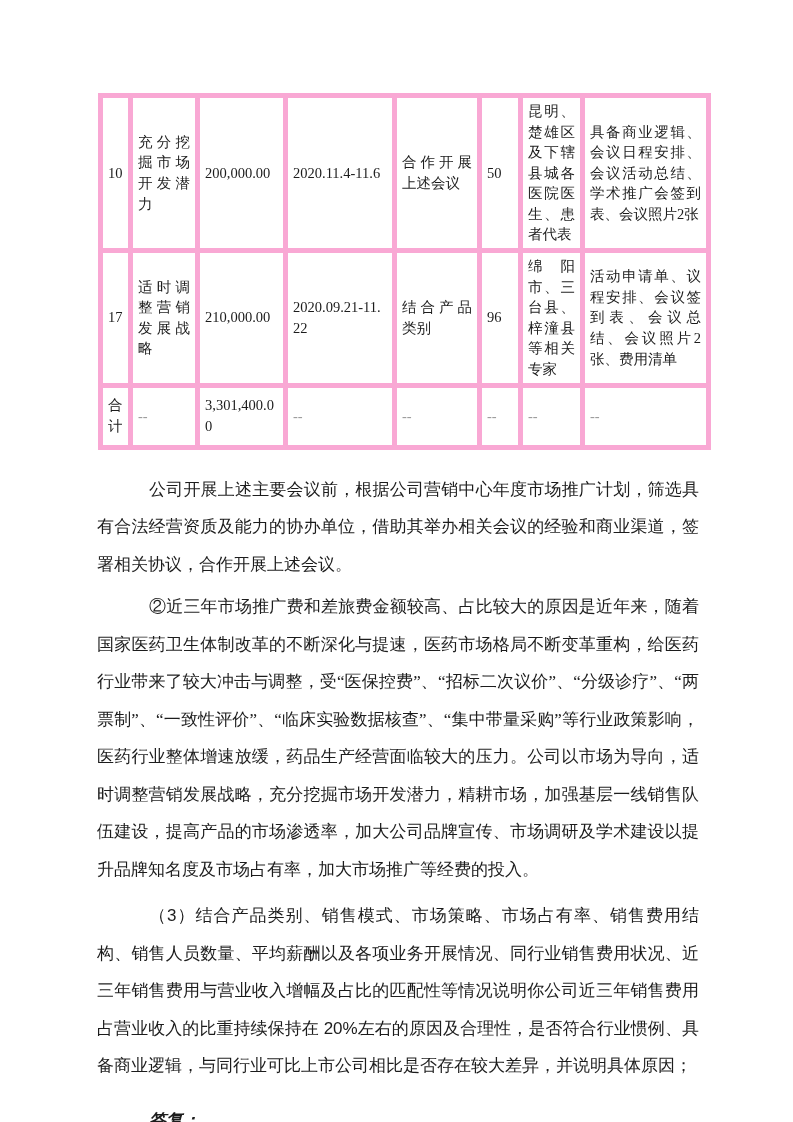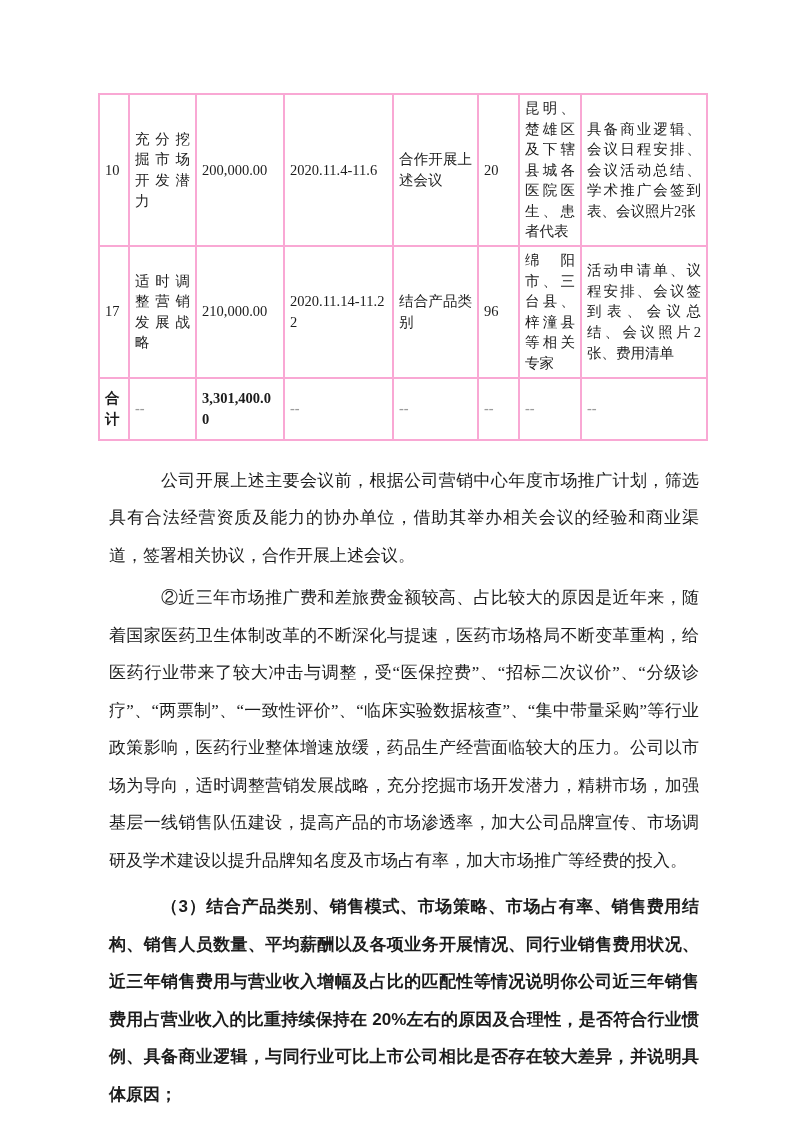--- a/index.html
+++ b/index.html
@@ -17,52 +17,52 @@
   
   table.meetings {
     border-collapse: collapse;
     table-layout: fixed;
     margin: 93px 0 0 98px;
     width: 608px;
     font-size: 14.5px;
     line-height: 1.42;
   }
   table.meetings td {
-    border: 2px solid #f9a8d4;
+    border: 5px solid #f9a8d4;
     vertical-align: middle;
     padding: 3px 5px;
     text-align: justify;
     text-justify: inter-character;
     word-break: break-all;
     overflow: hidden;
   }
   tr.row-16 { height: 150px; }
   tr.row-17 { height: 125px; }
-  tr.row-total { height: 62px; font-weight: bold; }
+  tr.row-total { height: 62px; }
   td.c-num   { text-align: center; padding: 3px 1px; }
   td.c-amount{ text-align: left; }
   td.c-date  { text-align: left; }
   td.c-loc   { text-align: left; }
   td.c-count { text-align: center; }
   td.dash    { text-align: center; color: #9c9c9c; }
   
   .bodytext {
     margin: 21px 94px 0 97px;
     width: 602px;
     font-size: 17px;
     line-height: 37.5px;
     text-align: justify;
     text-justify: inter-character;
   }
   .bodytext p {
-    margin: 0 0 5px 12px;
+    margin: 0 0 5px 0;
     text-indent: 52px;
   }
   p.q-bold {
-    font-weight: 700;
+    font-weight: 400;
     font-family: "Liberation Sans", "DejaVu Sans", sans-serif;
     margin-top: 9px;
   }
   p.reply {
     font-weight: 700;
     font-style: italic;
     font-family: "Liberation Sans", "DejaVu Sans", sans-serif;
     margin-top: 17px;
   }
 </style>
@@ -82,29 +82,29 @@
         <col style="width:62px">
         <col style="width:126px">
     </colgroup>
     <tbody>
       <tr class="row-16">
         <td class="c-num">10</td>
         <td class="c-company">充分挖掘市场开发潜力</td>
         <td class="c-amount">200,000.00</td>
         <td class="c-date">2020.11.4-11.6</td>
         <td class="c-loc">合作开展上述会议</td>
-        <td class="c-count">20</td>
+        <td class="c-count">50</td>
         <td class="c-att">昆明、楚雄区及下辖县城各医院医生、患者代表</td>
         <td class="c-doc">具备商业逻辑、会议日程安排、会议活动总结、学术推广会签到表、会议照片2张</td>
       </tr>
       <tr class="row-17">
         <td class="c-num">17</td>
         <td class="c-company">适时调整营销发展战略</td>
         <td class="c-amount">210,000.00</td>
-        <td class="c-date">2020.11.14-11.22</td>
+        <td class="c-date">2020.09.21-11.22</td>
         <td class="c-loc">结合产品类别</td>
         <td class="c-count">96</td>
         <td class="c-att">绵阳市、三台县、梓潼县等相关专家</td>
         <td class="c-doc">活动申请单、议程安排、会议签到表、会议总结、会议照片2张、费用清单</td>
       </tr>
       <tr class="row-total">
         <td class="c-num">合计</td>
         <td class="dash">--</td>
         <td class="c-amount">3,301,400.00</td>
         <td class="dash">--</td>

